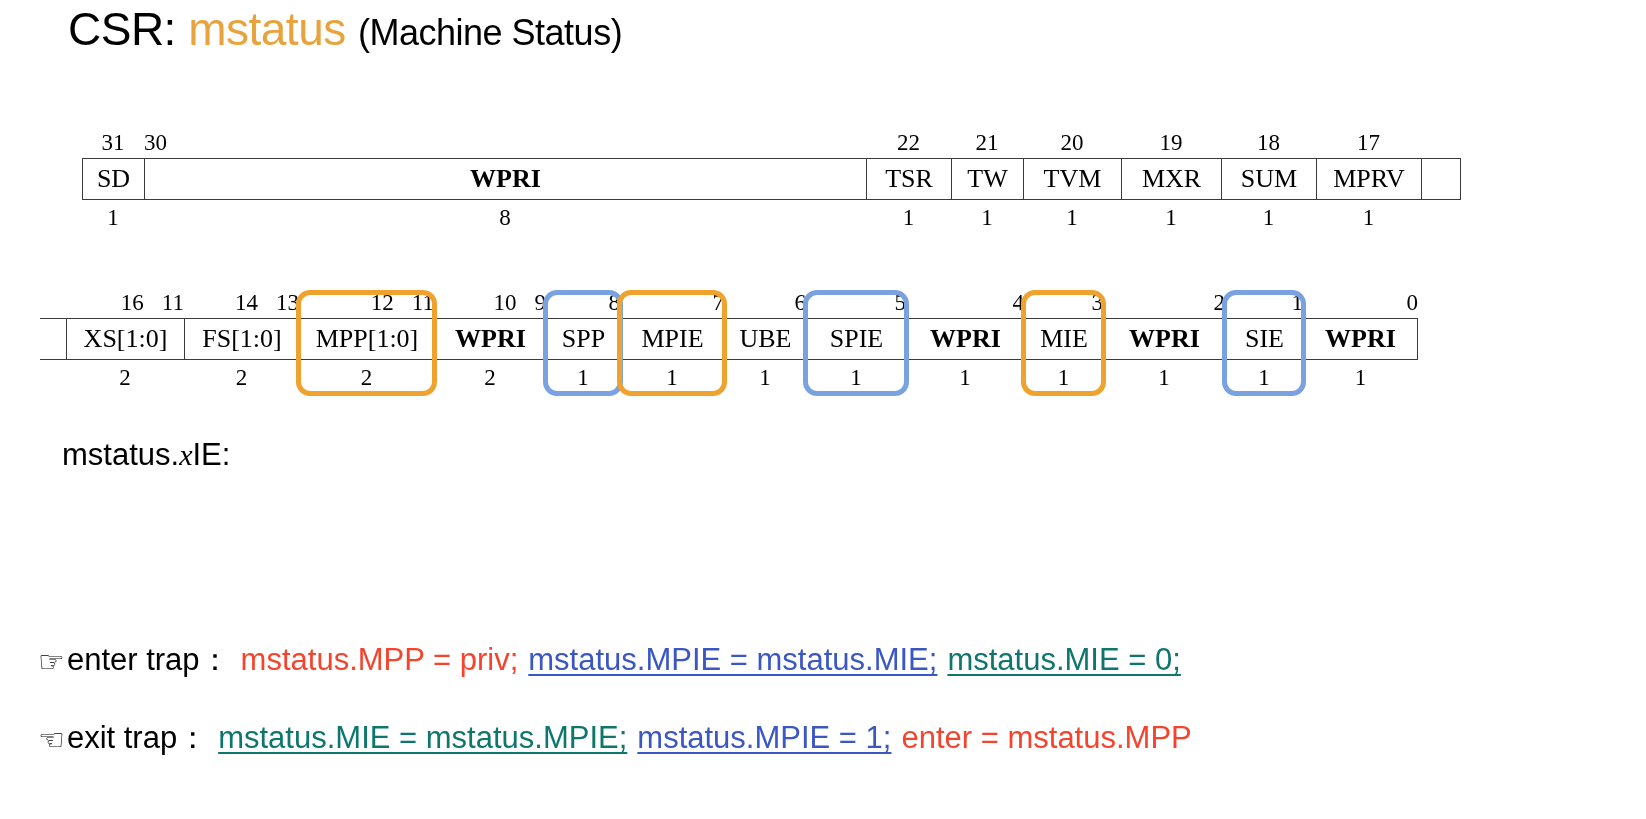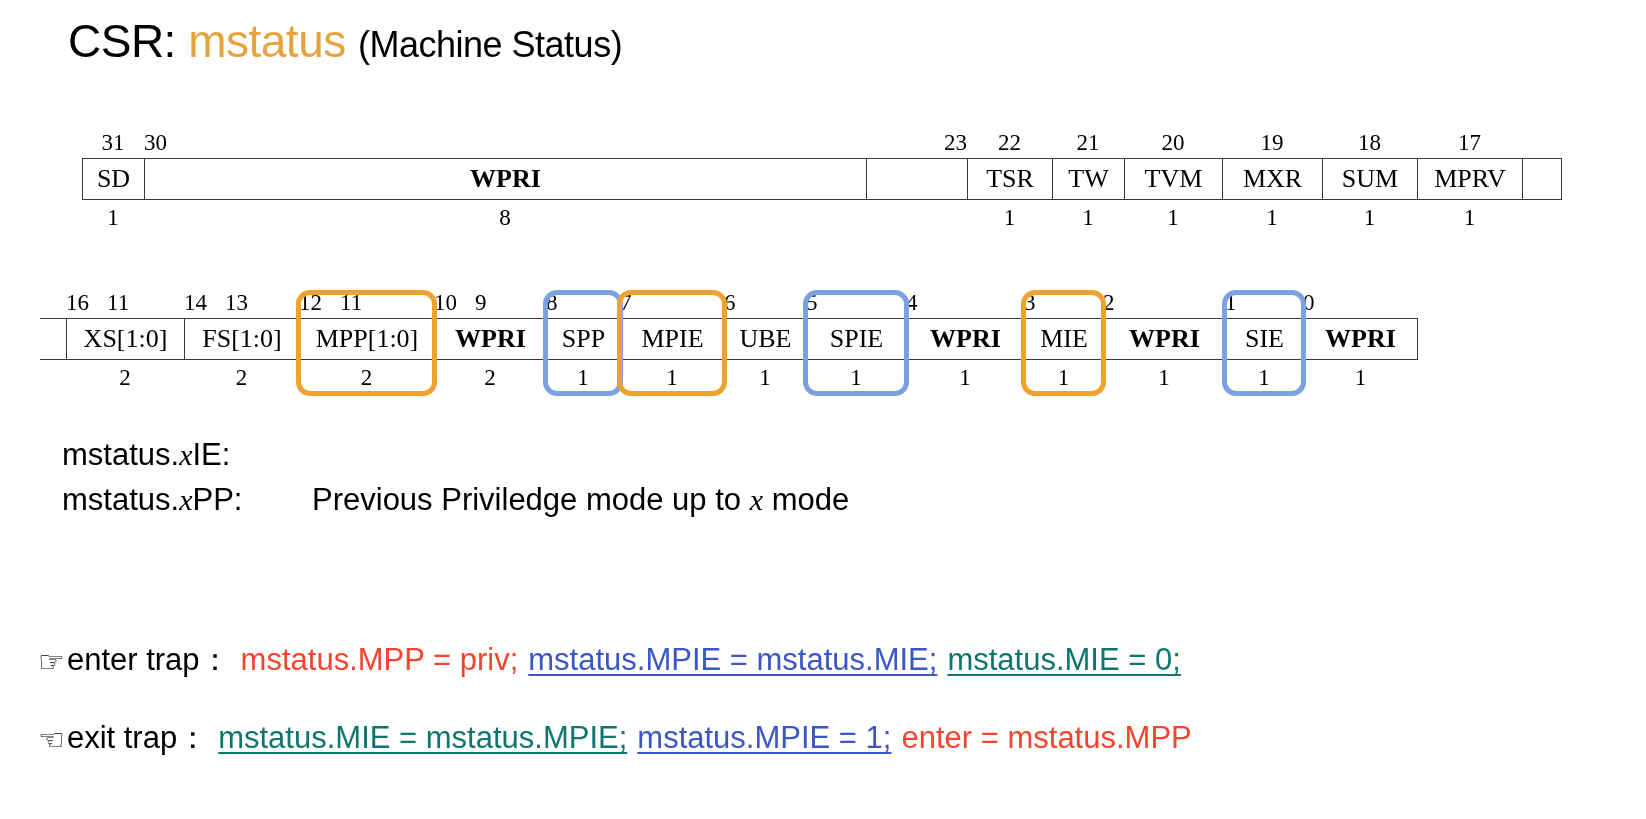--- a/index.html
+++ b/index.html
@@ -8,42 +8,42 @@
     width:1646px;height:819px;
     background:#ffffff;
     font-family:"Liberation Sans", sans-serif;
     color:#000;
     overflow:hidden;
     position:relative;
   }
 
   
   #title{
-    position:absolute;left:68px;top:12px;
+    position:absolute;left:68px;top:0;
     font-size:46px;line-height:58px;
     letter-spacing:-0.5px;
     white-space:nowrap;
   }
   #title .accent{color:#E8A33D;}
   #title .paren{font-size:36px;}
 
   
   .regblock{position:absolute;}
   .regrow{display:flex;align-items:stretch;}
   .bitcell{
     position:relative;
     box-sizing:border-box;
     display:flex;flex-direction:column;
     align-items:center;
   }
   .bitnum{
     height:30px;
     font-family:"Liberation Serif", serif;
     font-size:23px;line-height:30px;
-    display:flex;align-items:center;justify-content:flex-start;
+    display:flex;align-items:center;justify-content:flex-end;
     width:100%;
     white-space:nowrap;
   }
   .bitnum .twonum{display:flex;gap:18px;}
   .bitname{
     height:42px;
     border-left:1.6px solid #3a3a3a;
     border-top:1.6px solid #3a3a3a;
     border-bottom:1.6px solid #3a3a3a;
     box-sizing:border-box;
@@ -116,25 +116,20 @@
       <div class="bitcell" style="width: 62px;">
         <div class="bitnum" style="justify-content: center;">31</div>
         <div class="bitname" style="border-left: 1.6px solid rgb(58, 58, 58);">SD</div>
         <div class="bitwidth">1</div>
       </div>
       <div class="bitcell" style="width: 722px;">
         <div class="bitnum" style="justify-content: flex-start;">30</div>
         <div class="bitname bold">WPRI</div>
         <div class="bitwidth">8</div>
       </div>
-      <div class="bitcell" style="width: 0px; flex: 1 1 auto;">
-        <div class="bitnum" style="justify-content: flex-end;">23</div>
-        <div class="bitname"></div>
-        <div class="bitwidth"></div>
-      </div>
       <div class="bitcell" style="width: 85px;">
         <div class="bitnum" style="justify-content: center;">22</div>
         <div class="bitname">TSR</div>
         <div class="bitwidth">1</div>
       </div>
       <div class="bitcell" style="width: 72px; align-items: center;">
         <div class="bitnum" style="justify-content: center;">21</div>
         <div class="bitname">TW</div>
         <div class="bitwidth">1</div>
       </div>
@@ -264,24 +259,20 @@
     <div class="hl orange" style="left: 577px; top: 2px; width: 110px; height: 106px;"></div>
     <div class="hl blue" style="left: 763px; top: 2px; width: 106px; height: 106px;"></div>
     <div class="hl orange" style="left: 981px; top: 2px; width: 85px; height: 106px;"></div>
     <div class="hl blue" style="left: 1182px; top: 2px; width: 84px; height: 106px;"></div>
   </div>
 
 <div id="legend">
     <div class="legline">
       <div class="lhs"><span>mstatus.</span><span class="ital">x</span><span>IE:</span></div>
     </div>
-    <div class="legline">
-      <div class="lhs"><span>mstatus.</span><span class="ital">x</span><span>PP:</span></div>
-      <div class="rhs"><span>Previous Priviledge mode up to </span><span class="ital">x</span><span> mode</span></div>
-    </div>
   </div>
 
 <div class="trapline" id="trap-enter" style="left:38px;top:640px;">
   <span class="handicon">☞</span>
   <span class="lbl">enter trap：</span>
   <span class="sp"></span>
   <span class="red">mstatus.MPP = priv;</span>
   <span class="sp"></span>
   <span class="blue ul">mstatus.MPIE = mstatus.MIE;</span>
   <span class="sp"></span>

